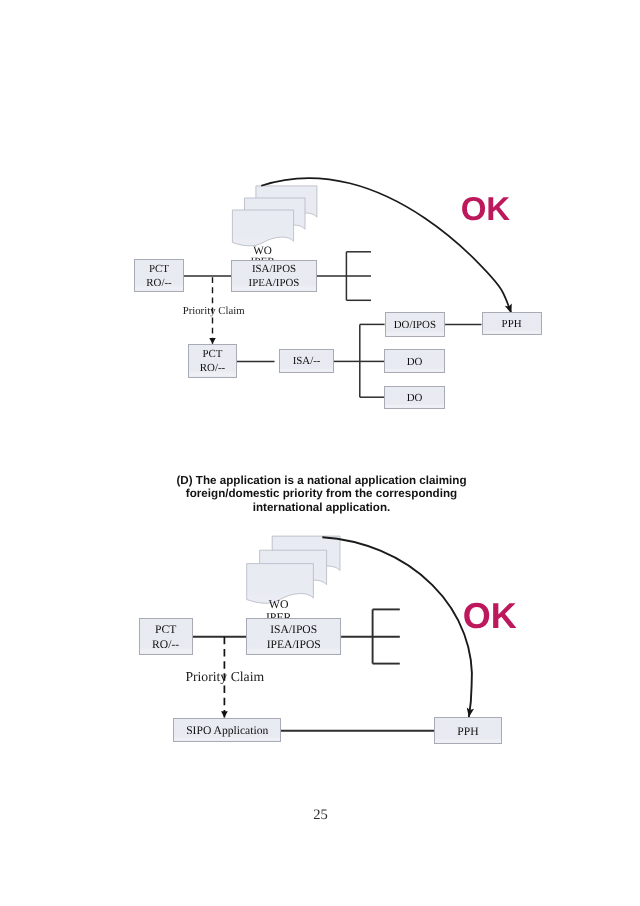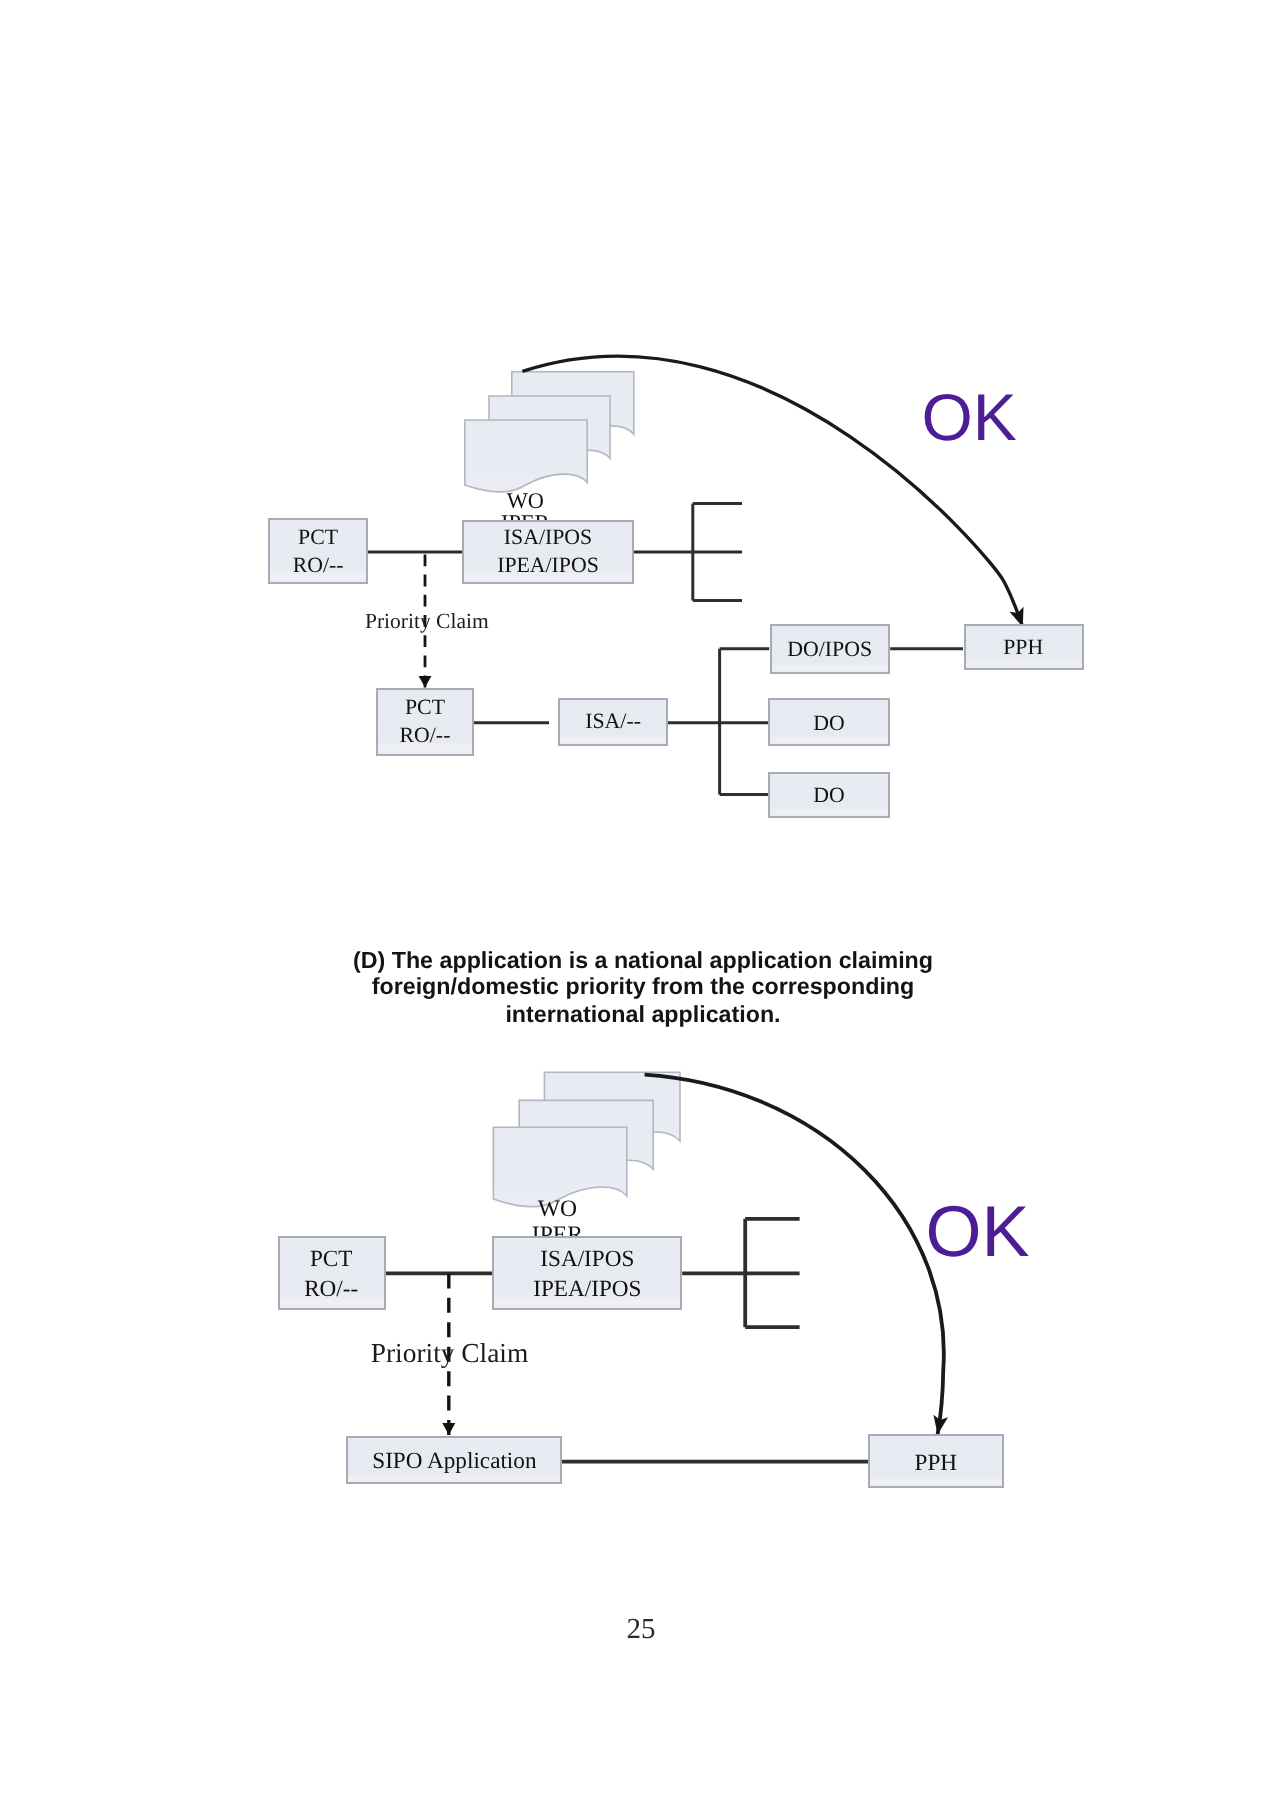--- a/index.html
+++ b/index.html
@@ -8,35 +8,35 @@
        font-family:"Liberation Serif",serif;
        -webkit-font-smoothing:antialiased;
        text-rendering:geometricPrecision;}
   .page{position:relative;width:640px;height:906px;background:#fff;}
 
   .title{position:absolute;text-align:center;
          font-family:"Liberation Sans",sans-serif;font-weight:bold;
          font-size:12.1px;line-height:14.1px;color:#131313;white-space:pre-line;}
 
   .ok{position:absolute;font-family:"Liberation Sans",sans-serif;
-      font-size:31px;line-height:31px;color:#4c1d95;font-weight:400;}
+      font-size:31px;line-height:31px;color:#be185d;font-weight:700;}
 
   .pageno{position:absolute;font-family:"Liberation Serif",serif;
           font-size:14.5px;color:#2a2a2a;}
 
   .svgwrap{position:absolute;left:0;top:0;width:640px;height:906px;
            pointer-events:none;}
 
   .boxlabel{position:absolute;display:flex;flex-direction:column;
             align-items:center;justify-content:center;
             font-family:"Liberation Serif",serif;color:#111;
             text-align:center;white-space:pre-line;pointer-events:none;margin-top:32px;}
 
   .pclaim{position:absolute;font-family:"Liberation Serif",serif;color:#1b1b1b;
-          text-align:left;white-space:nowrap;}
+          text-align:right;white-space:nowrap;}
 
   .nbox{position:absolute;box-sizing:border-box;
         border:1px solid #a8abb5;
         background:linear-gradient(180deg,#e9ebf2 0%,#e8eaf1 78%,#eff1f6 93%,#eaecf3 100%);
         display:flex;align-items:center;justify-content:center;
         font-family:"Liberation Serif",serif;color:#111;text-align:center;
         white-space:pre-line;line-height:1.18;padding-top:1.6px;}
 </style>
 </head>
 <body>

